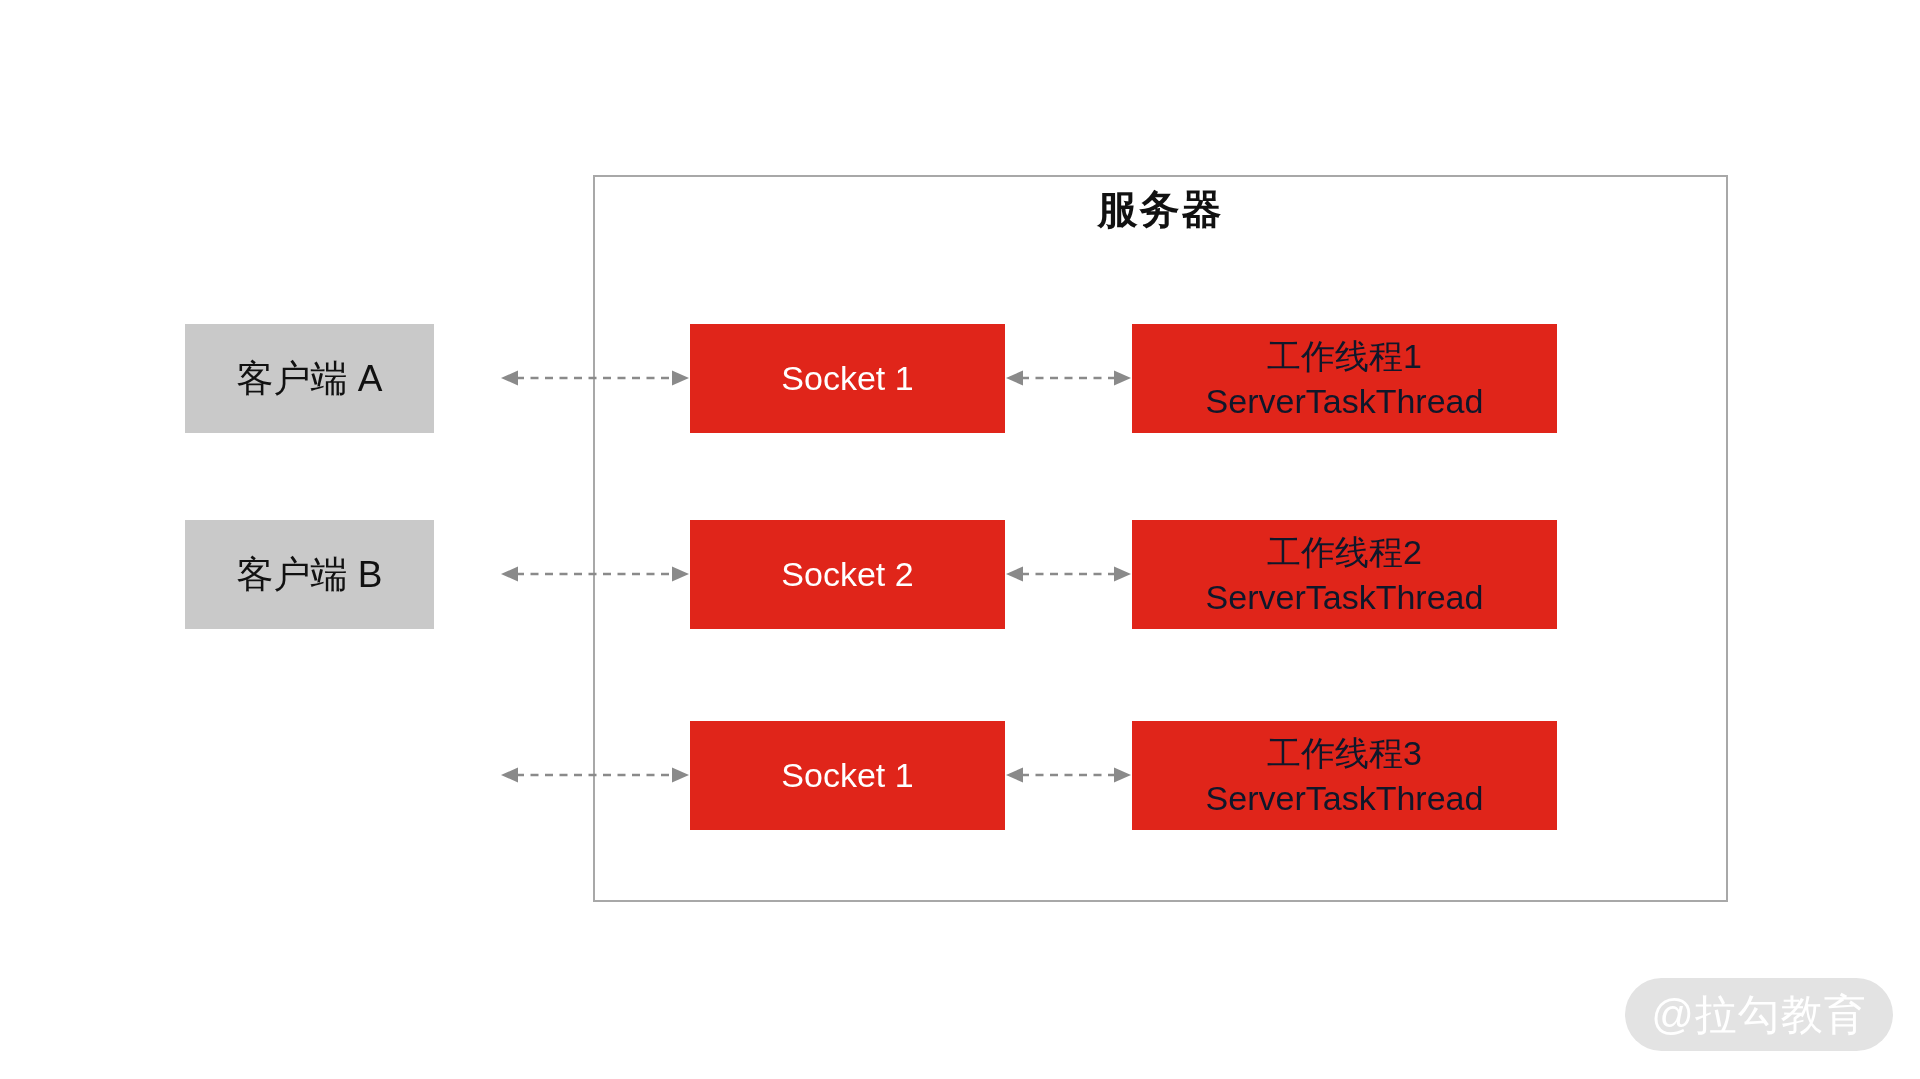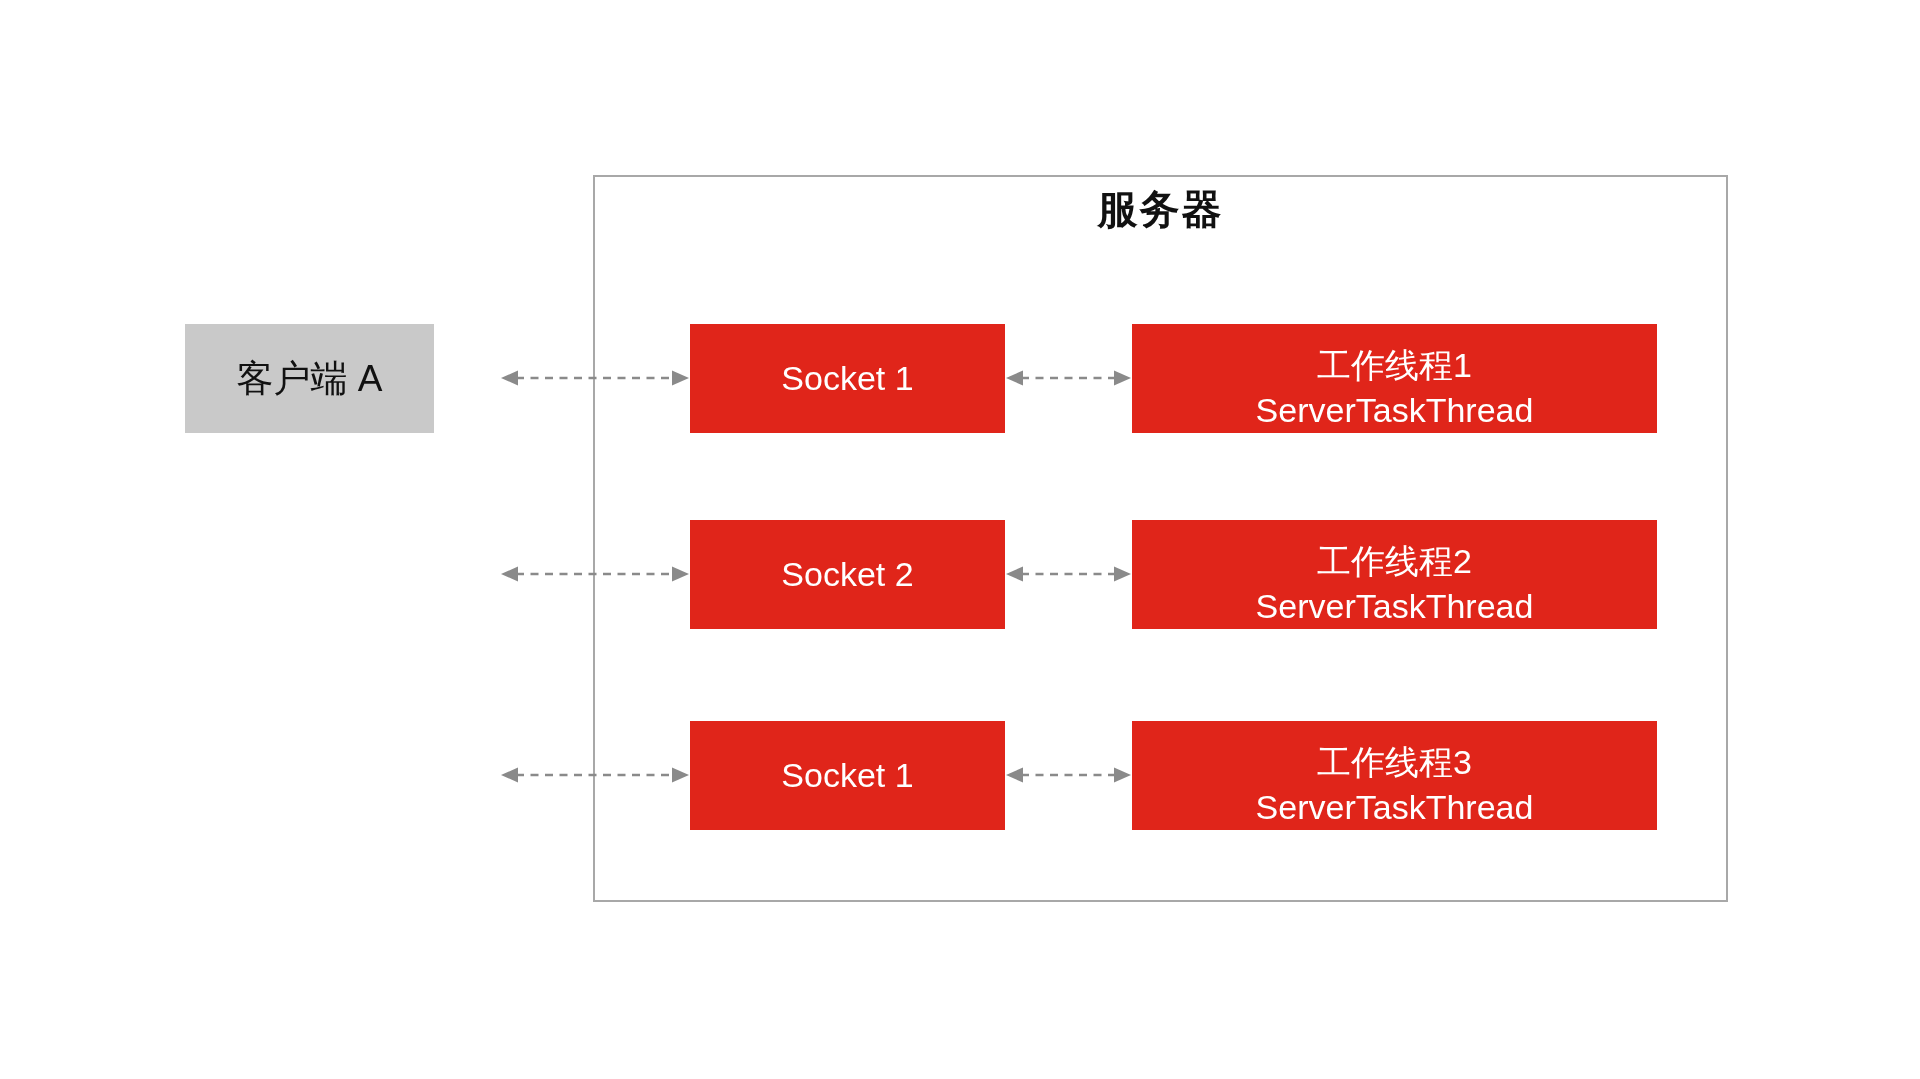--- a/index.html
+++ b/index.html
@@ -55,27 +55,26 @@
     font-weight: 500;
   }
   .socket {
     left: 690px; width: 315px;
     background: var(--box-red);
     color: #ffffff;
     font-size: 34px;
     font-weight: 500;
   }
   .worker {
-    left: 1132px; width: 525px;
+    left: 1132px; width: 425px;
     background: var(--box-red);
-    color: #ffffff;
+    color: #0f172a;
     font-size: 34px;
     font-weight: 500;
     line-height: 45px;
-    justify-content: flex-end;
   }
   .row-0 { top: 324px; }
   .row-1 { top: 520px; }
   .row-2 { top: 721px; }
   .arrow {
     position: absolute;
     height: 20px;
     z-index: 3;
   }
   .arrow-cs { left: 500px; width: 190px; }
@@ -122,20 +121,23 @@
   <svg class="arrow arrow-sw arrow-row-0" viewBox="0 0 127 20">
     <polygon points="1,10 18,2.5 18,17.5"></polygon>
     <polygon points="126,10 109,2.5 109,17.5"></polygon>
     <line x1="16" y1="10" x2="111" y2="10"></line>
   </svg>
   <div class="node worker row-0">
     <span>工作线程1</span>
     <span>ServerTaskThread</span>
   </div>
 
+  <div class="node client row-1">
+    <span>客户端 B</span>
+  </div>
   <svg class="arrow arrow-cs arrow-row-1" viewBox="0 0 190 20">
     <polygon points="1,10 18,2.5 18,17.5"></polygon>
     <polygon points="189,10 172,2.5 172,17.5"></polygon>
     <line x1="16" y1="10" x2="174" y2="10"></line>
   </svg>
   <div class="node socket row-1">
     <span>Socket 2</span>
   </div>
   <svg class="arrow arrow-sw arrow-row-1" viewBox="0 0 127 20">
     <polygon points="1,10 18,2.5 18,17.5"></polygon>
@@ -158,14 +160,17 @@
   <svg class="arrow arrow-sw arrow-row-2" viewBox="0 0 127 20">
     <polygon points="1,10 18,2.5 18,17.5"></polygon>
     <polygon points="126,10 109,2.5 109,17.5"></polygon>
     <line x1="16" y1="10" x2="111" y2="10"></line>
   </svg>
   <div class="node worker row-2">
     <span>工作线程3</span>
     <span>ServerTaskThread</span>
   </div>
 
+  <div class="watermark">
+    <span>@拉勾教育</span>
+  </div>
 
 </div>
 
 </body></html>

